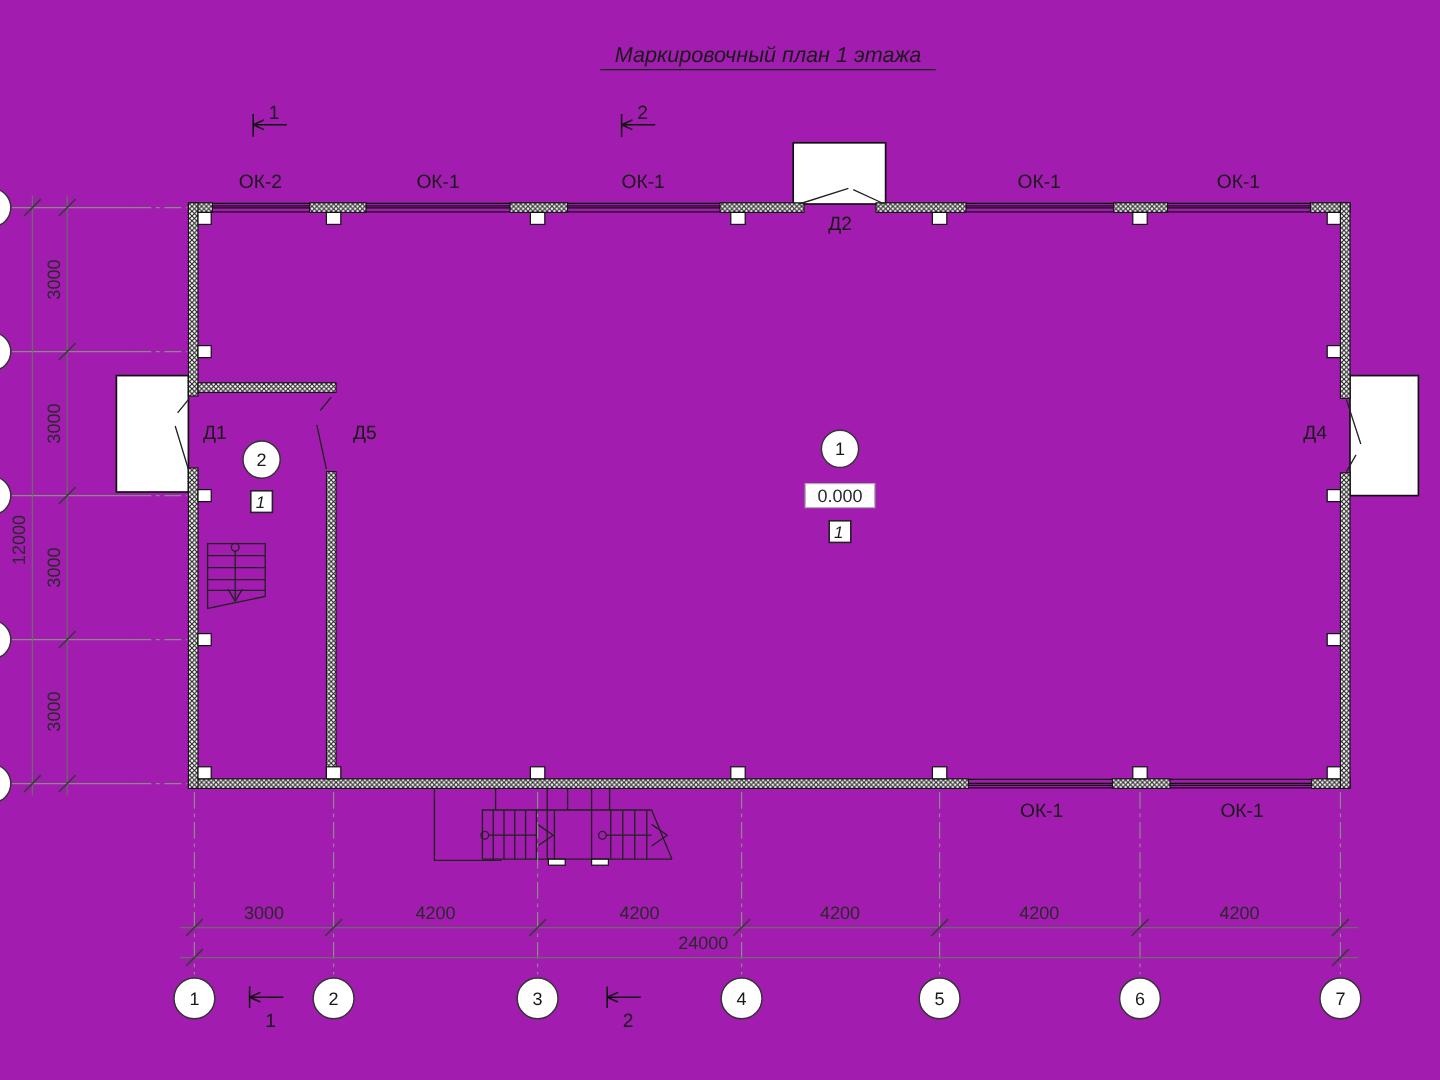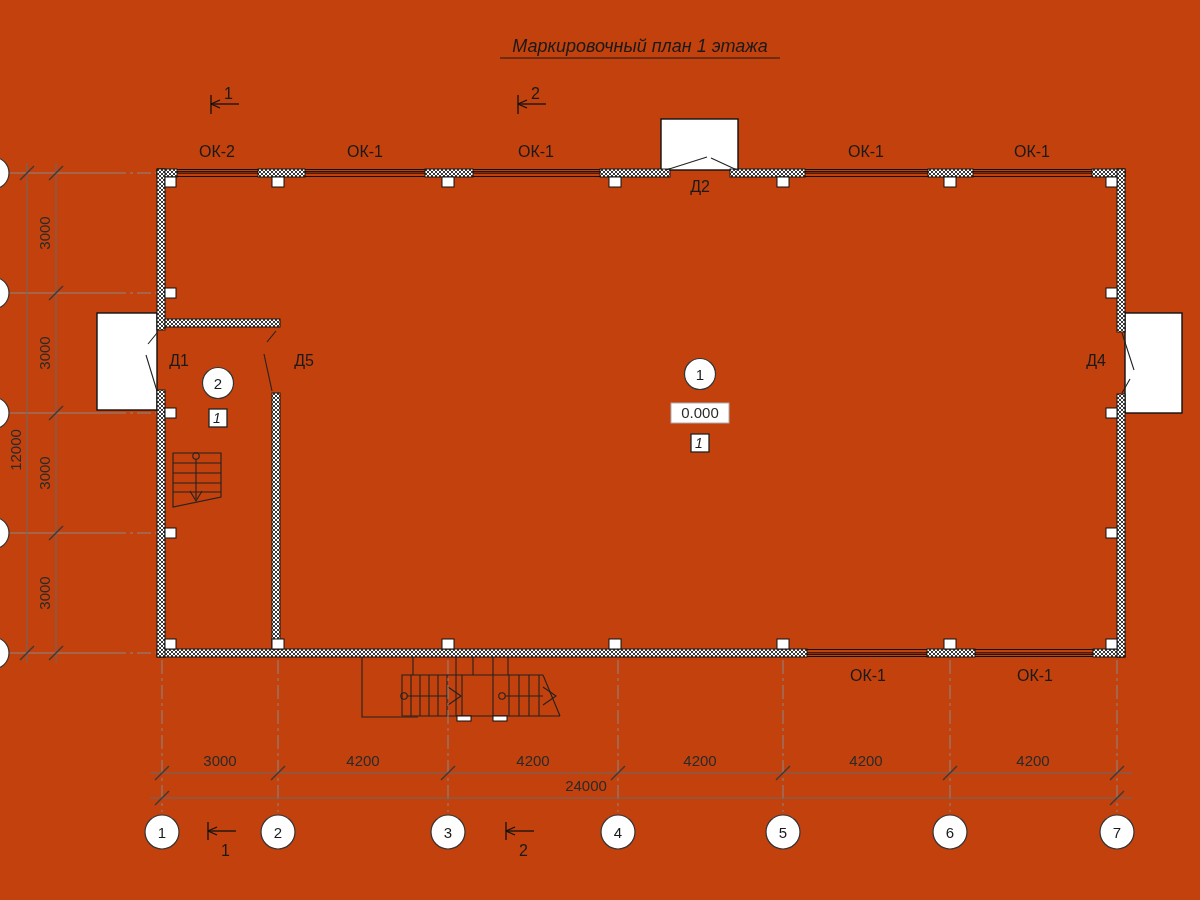--- a/index.html
+++ b/index.html
@@ -1,16 +1,16 @@
 <!DOCTYPE html>
 <html><head>
 <meta charset="utf-8">
 <style>
   html,body{margin:0;padding:0;background:#fff;}
-  #stage{position:relative;width:1200px;height:900px;background:#c2410c;overflow:hidden;
+  #stage{position:relative;width:1200px;height:900px;background:#a21caf;overflow:hidden;
          font-family:"Liberation Sans",sans-serif;}
   svg{position:absolute;left:0;top:0;}
   text{font-family:"Liberation Sans",sans-serif;fill:#1a1a1a;}
   .title-text{font-size:18px;font-style:italic;}
   .lbl{font-size:16px;}
   .dim{font-size:15px;fill:#2a2a2a;}
   .axnum{font-size:15px;}
   .tag-italic{font-size:14px;font-style:italic;}
   .wall{fill:url(#hatch);stroke:#111;stroke-width:0.9;}
   .thin{stroke:#111;stroke-width:1;fill:none;}

